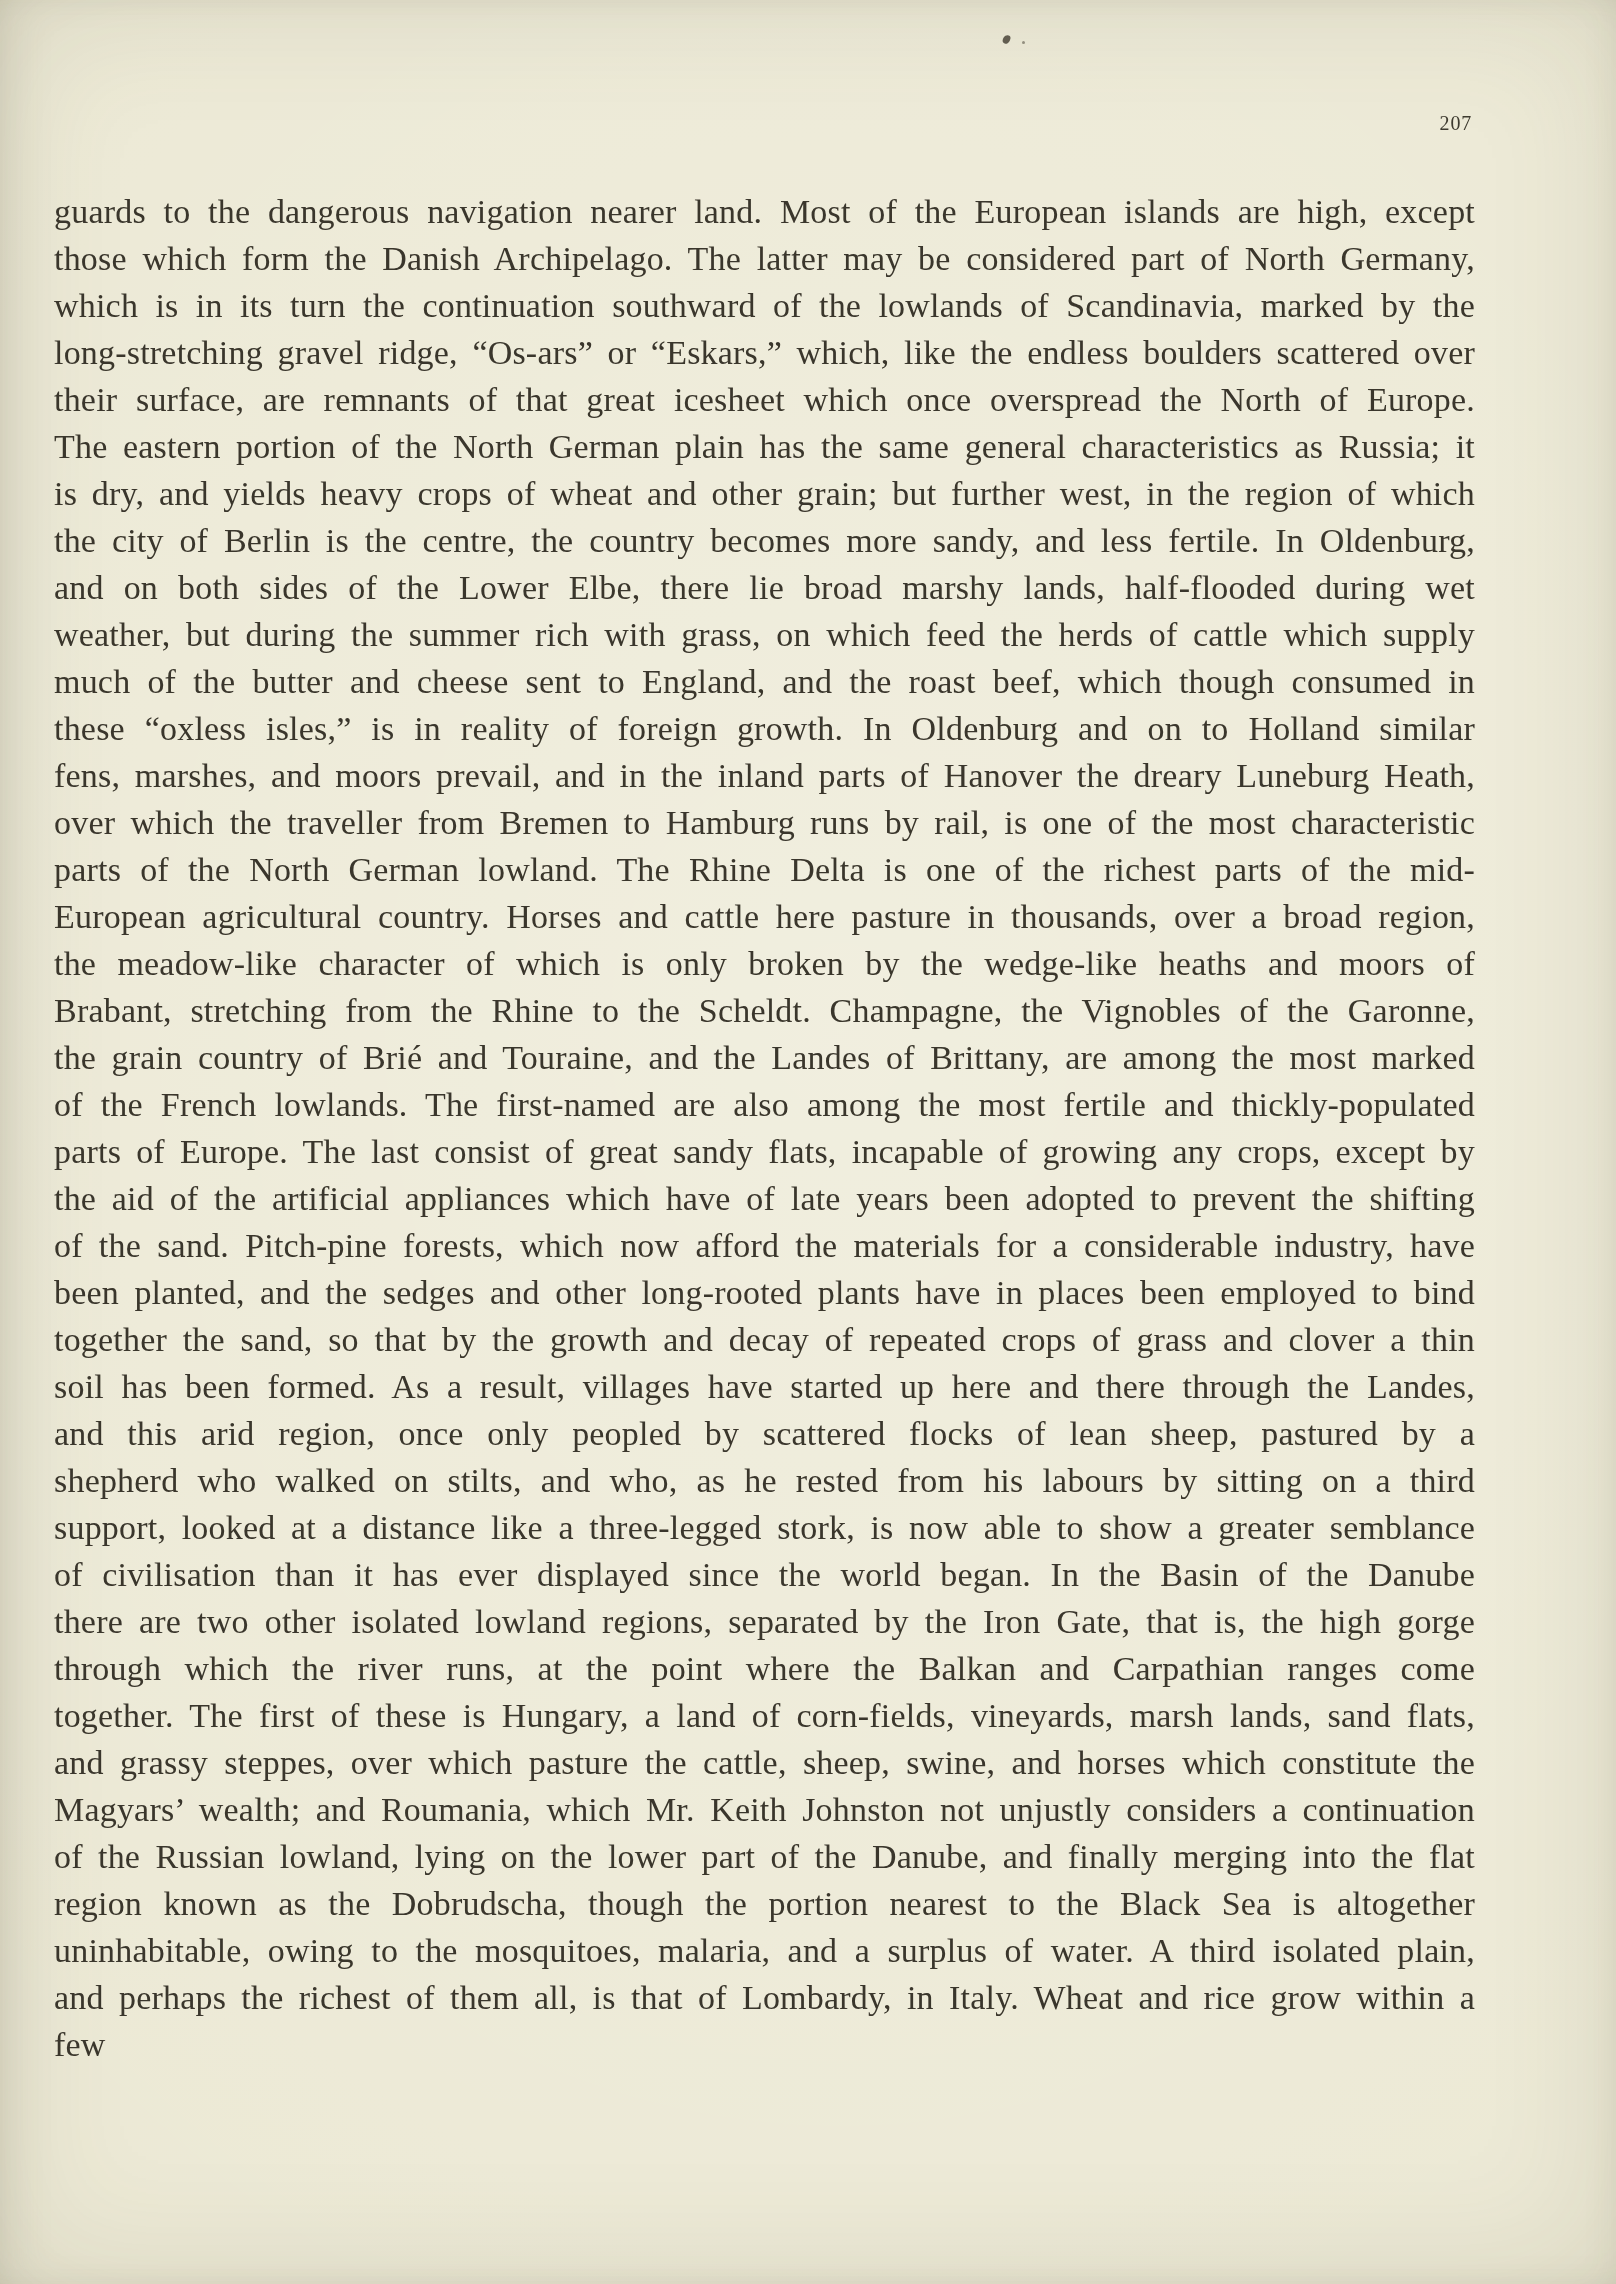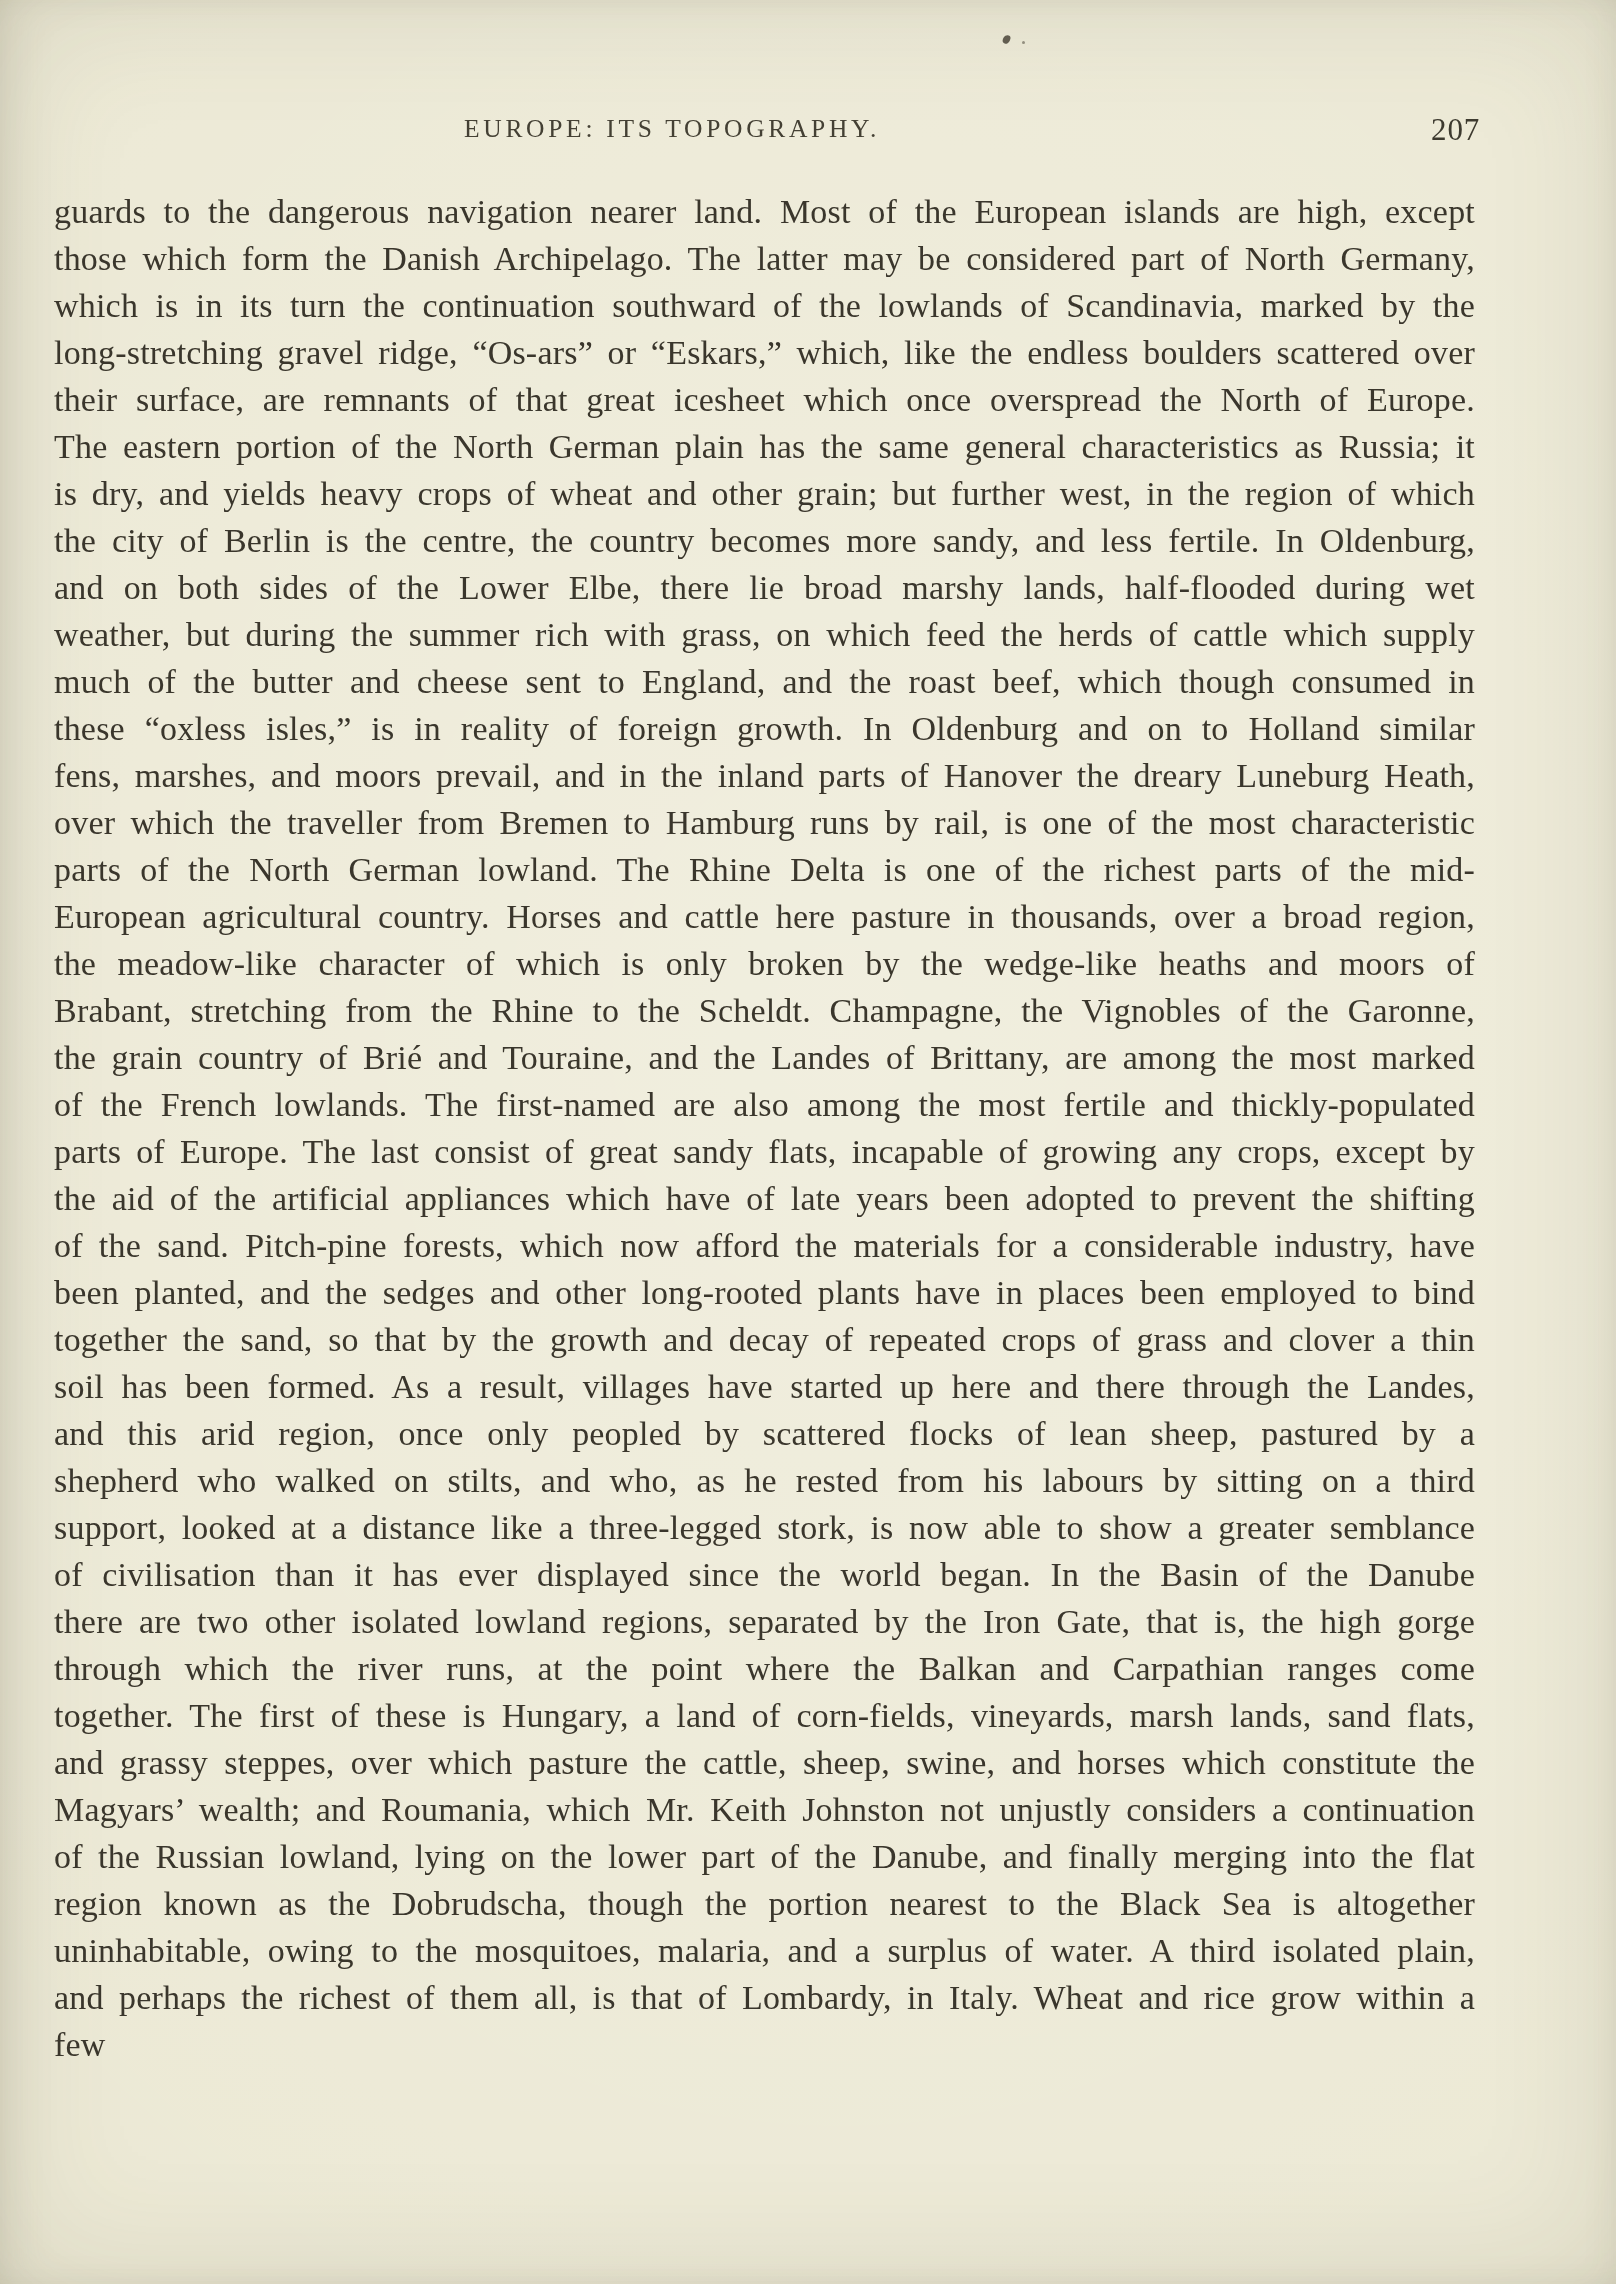--- a/index.html
+++ b/index.html
@@ -63,23 +63,23 @@
     left: 0;
     right: 272px;
     text-align: center;
     font-size: 25.5px;
     letter-spacing: 3.7px;
     color: #444034;
     white-space: nowrap;
   }
   .page-number {
     position: absolute;
-    right: 136px;
+    right: 144px;
     top: -1.6px;
-    font-size: 31px;
+    font-size: 20px;
     letter-spacing: 0.8px;
     color: #3d3a2f;
   }
   .body-text {
     position: absolute;
     top: 188px;
     left: 54px;
     width: 1421px;
   }
   .paragraph {
@@ -94,21 +94,20 @@
 </style>
 </head>
 <body>
 
 <div class="page">
 
   <div class="speck"></div>
   <div class="speck-2"></div>
 
   <header class="running-head">
-    <span class="head-title">EUROPE: ITS TOPOGRAPHY.</span>
     <span class="page-number">207</span>
   </header>
 
   <main class="body-text">
     <p class="paragraph">guards to the dangerous navigation nearer land. Most of the European islands are high, except those which form the Danish Archipelago. The latter may be considered part of North Germany, which is in its turn the continuation southward of the lowlands of Scandinavia, marked by the long-stretching gravel ridge, “Os-ars” or “Eskars,” which, like the endless boulders scattered over their surface, are remnants of that great icesheet which once overspread the North of Europe. The eastern portion of the North German plain has the same general characteristics as Russia; it is dry, and yields heavy crops of wheat and other grain; but further west, in the region of which the city of Berlin is the centre, the country becomes more sandy, and less fertile. In Oldenburg, and on both sides of the Lower Elbe, there lie broad marshy lands, half-flooded during wet weather, but during the summer rich with grass, on which feed the herds of cattle which supply much of the butter and cheese sent to England, and the roast beef, which though consumed in these “oxless isles,” is in reality of foreign growth. In Oldenburg and on to Holland similar fens, marshes, and moors prevail, and in the inland parts of Hanover the dreary Luneburg Heath, over which the traveller from Bremen to Hamburg runs by rail, is one of the most characteristic parts of the North German lowland. The Rhine Delta is one of the richest parts of the mid-European agricultural country. Horses and cattle here pasture in thousands, over a broad region, the meadow-like character of which is only broken by the wedge-like heaths and moors of Brabant, stretching from the Rhine to the Scheldt. Champagne, the Vignobles of the Garonne, the grain country of Brié and Touraine, and the Landes of Brittany, are among the most marked of the French lowlands. The first-named are also among the most fertile and thickly-populated parts of Europe. The last consist of great sandy flats, incapable of growing any crops, except by the aid of the artificial appliances which have of late years been adopted to prevent the shifting of the sand. Pitch-pine forests, which now afford the materials for a considerable industry, have been planted, and the sedges and other long-rooted plants have in places been employed to bind together the sand, so that by the growth and decay of repeated crops of grass and clover a thin soil has been formed. As a result, villages have started up here and there through the Landes, and this arid region, once only peopled by scattered flocks of lean sheep, pastured by a shepherd who walked on stilts, and who, as he rested from his labours by sitting on a third support, looked at a distance like a three-legged stork, is now able to show a greater semblance of civilisation than it has ever displayed since the world began. In the Basin of the Danube there are two other isolated lowland regions, separated by the Iron Gate, that is, the high gorge through which the river runs, at the point where the Balkan and Carpathian ranges come together. The first of these is Hungary, a land of corn-fields, vineyards, marsh lands, sand flats, and grassy steppes, over which pasture the cattle, sheep, swine, and horses which constitute the Magyars’ wealth; and Roumania, which Mr. Keith Johnston not unjustly considers a continuation of the Russian lowland, lying on the lower part of the Danube, and finally merging into the flat region known as the Dobrudscha, though the portion nearest to the Black Sea is altogether uninhabitable, owing to the mosquitoes, malaria, and a surplus of water. A third isolated plain, and perhaps the richest of them all, is that of Lombardy, in Italy. Wheat and rice grow within a few</p>
   </main>
 
 </div>
 
 

